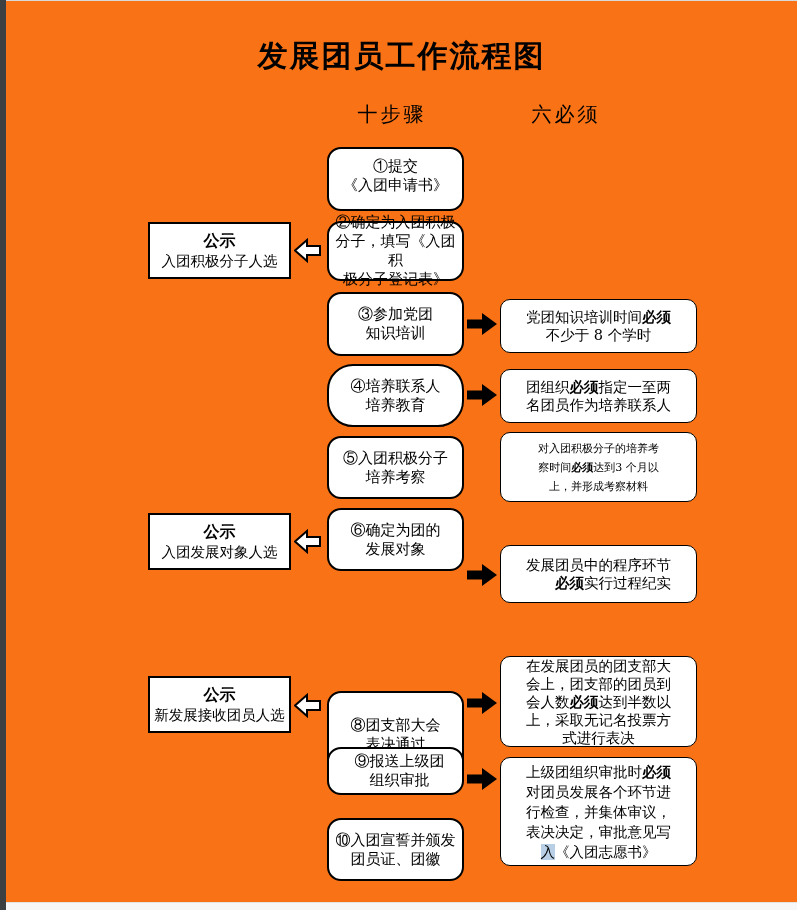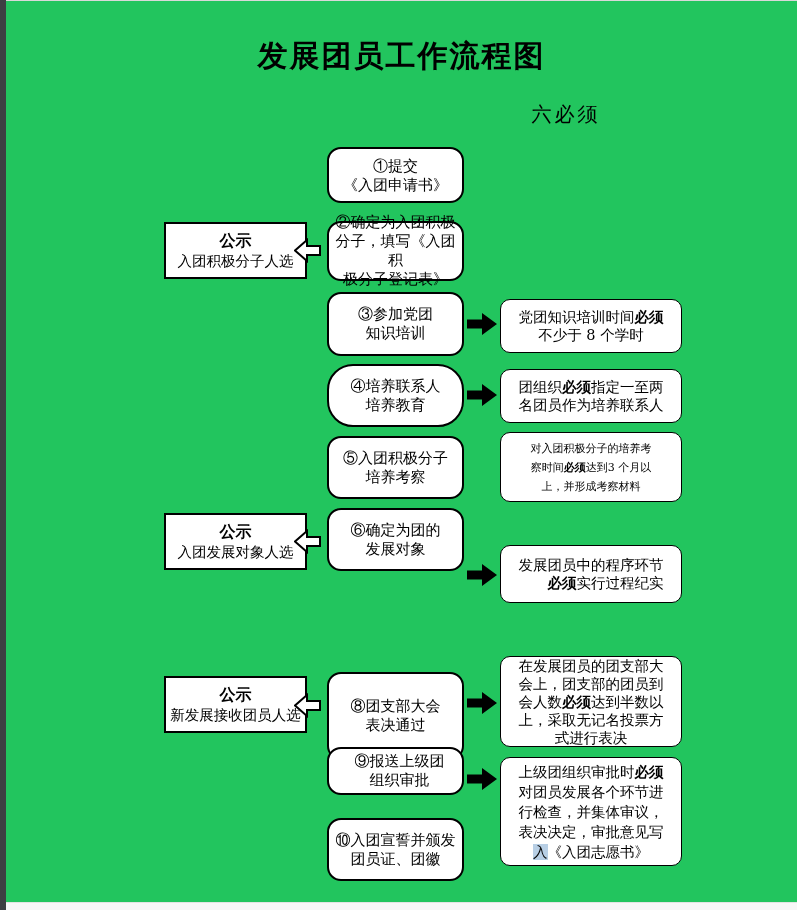--- a/index.html
+++ b/index.html
@@ -1,19 +1,19 @@
 <!DOCTYPE html>
 <html><head>
 <meta charset="utf-8">
 <style>
   html,body{margin:0;padding:0;background:#ffffff;}
   .canvas{
     position:relative;
     width:797px;height:910px;
-    background:#22c55e;
+    background:#f97316;
     overflow:hidden;
     font-family:"DejaVu Serif","Liberation Serif",serif;
     color:#000;
   }
   .edge-strip{position:absolute;left:0;top:0;width:6px;height:910px;background:#3d4043;}
   .top-hairline{position:absolute;left:6px;top:0;width:791px;height:1px;background:#d9d9d9;}
   .bottom-strip{position:absolute;left:6px;bottom:0;width:791px;height:7px;background:#f7f7f7;border-top:1px solid #e3e3e3;}
 
   .title{
     position:absolute;left:6px;top:36px;width:791px;
@@ -38,50 +38,49 @@
     left:327px;width:137px;
     border:2px solid #000;border-radius:14px;
     font-size:15px;line-height:19px;
     padding:2px 4px;
   }
   .pub-box{
     left:148px;width:143px;
     border:2px solid #000;
     font-size:14.5px;line-height:20px;
     padding:2px 3px;
-    margin-left:16px;
   }
   .pub-box b{
     font-family:"DejaVu Sans","Liberation Sans",sans-serif;
     font-size:16px;
   }
   .req-box{
-    left:500px;width:182px;
+    left:500px;width:197px;
     border:1.5px solid #000;border-radius:10px;
     font-size:14.5px;line-height:18px;
     padding:2px 15px;
   }
   .req-box b{
     font-family:"DejaVu Sans","Liberation Sans",sans-serif;
   }
   .req-small{font-size:11px;line-height:19px;}
   .req-tall{line-height:20px;}
   .hl{background:#b8cfe5;}
 
   .arrow{position:absolute;}
 
   
-  .s1{top:147px;height:56px;align-items:flex-start;padding-top:8px;}
+  .s1{top:147px;height:64px;align-items:flex-start;padding-top:8px;}
   .s2{top:221px;height:60px;}
   .s3{top:292px;height:64px;}
   .s4{top:364px;height:63px;border-radius:26px;}
   .s5{top:436px;height:63px;}
   .s6{top:508px;height:63px;}
   .s7{top:572px;height:91px;}
-  .s8{top:672px;height:88px;}
+  .s8{top:691px;height:88px;}
   .s9{top:747px;height:48px;padding-left:12px;}
   .s10{top:818px;height:63px;}
 
   .p1{top:222px;height:57px;}
   .p2{top:513px;height:57px;}
   .p3{top:676px;height:57px;}
 
   .r1{top:299px;height:54px;}
   .r2{top:369px;height:54px;}
   .r3{top:432px;height:70px;}
@@ -101,20 +100,21 @@
 </style>
 </head>
 <body>
 
 <div class="canvas">
   <div class="edge-strip"></div>
   <div class="top-hairline"></div>
 
   <div class="title">发展团员工作流程图</div>
 
+  <div class="col-header col-steps">十步骤</div>
   <div class="col-header col-req">六必须</div>
 
   <div class="box step-box s1">
       <span>①提交<br>《入团申请书》</span>
     </div>
   <div class="box step-box s2">
       <span>②确定为入团积极<br>分子，填写《入团积<br>极分子登记表》</span>
     </div>
   <div class="box step-box s3">
       <span>③参加党团<br>知识培训</span>

